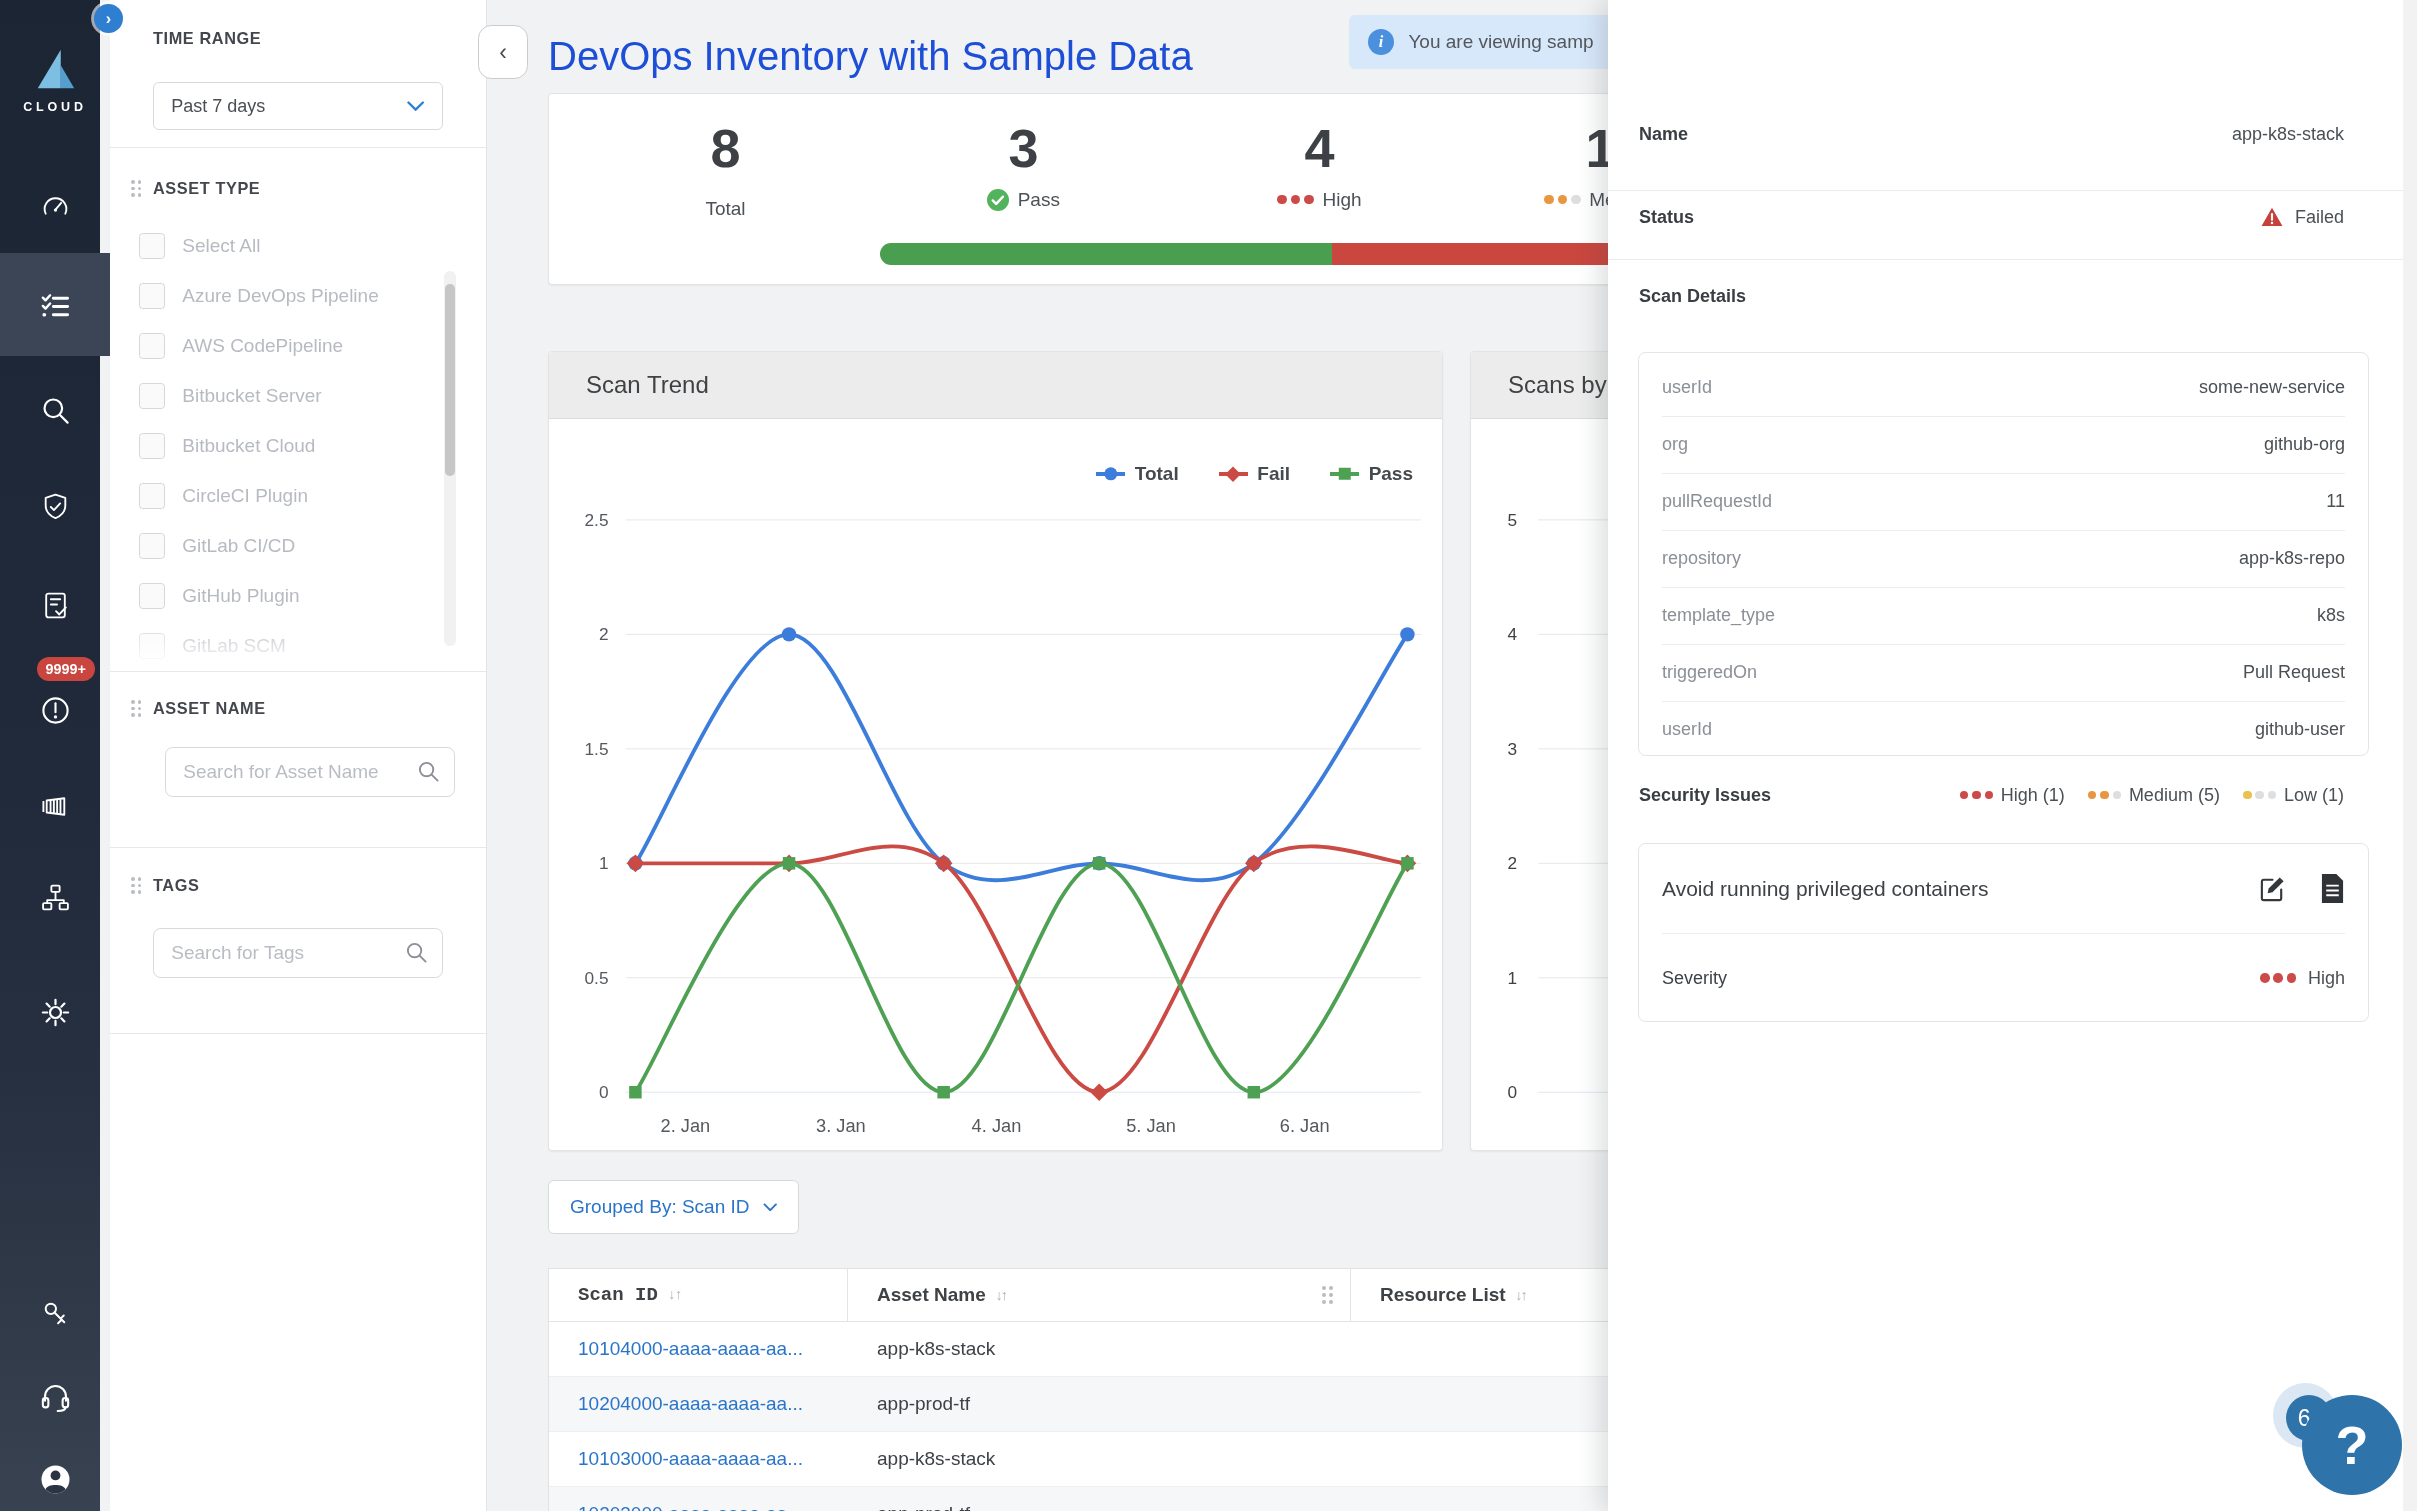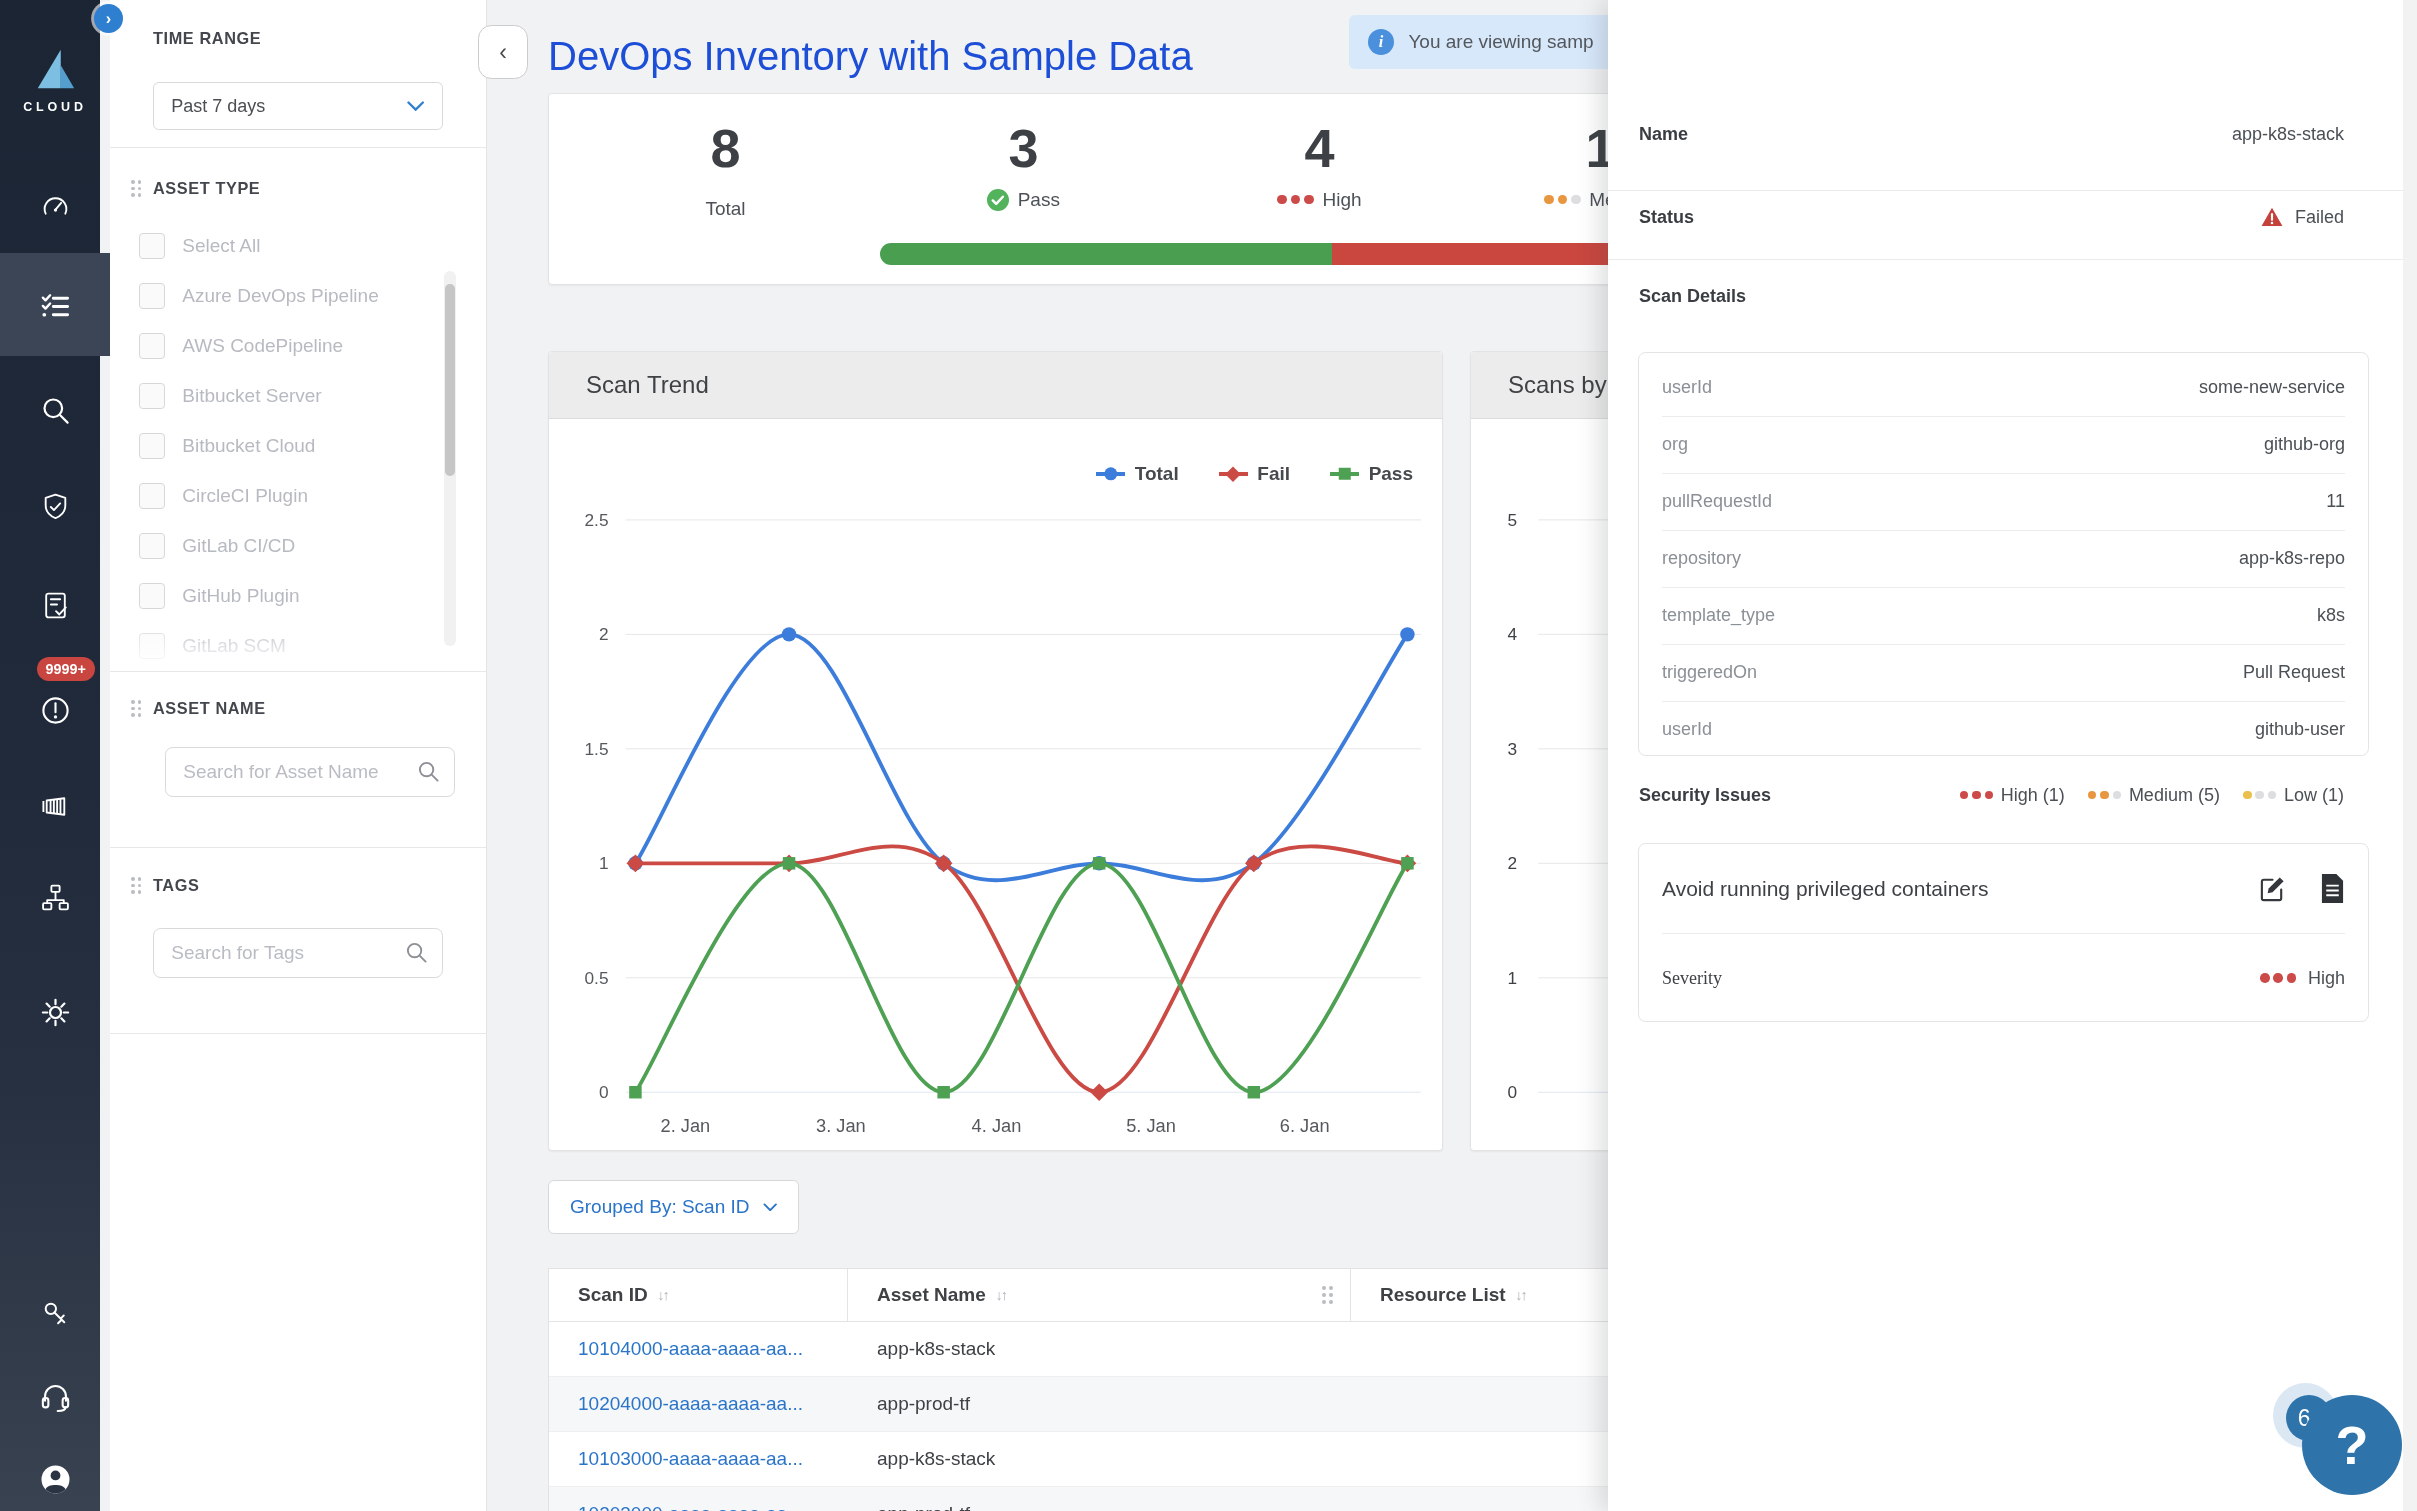--- a/index.html
+++ b/index.html
@@ -63,21 +63,21 @@
   .leg-item{display:flex;align-items:center;gap:9.6px;font-size:19px;font-weight:bold;color:#46494d;cursor:pointer;}
   .lmark{position:relative;width:29px;height:14.4px;}
   .lmark .lln{position:absolute;left:0;top:5.3px;width:29px;height:3.8px;}
   .lmark .lsh{position:absolute;left:50%;top:50%;}
   
   .group-btn{position:absolute;left:548px;top:1180px;height:54px;padding:0 21px;background:#fff;border:1px solid #d6d8da;
     border-radius:5.8px;display:inline-flex;align-items:center;gap:13.4px;font-size:19px;color:#2a74c9;cursor:pointer;}
   .table{position:absolute;left:548px;top:1268px;width:1821px;height:298px;background:#fff;border:1px solid #e2e2e2;overflow:hidden;}
   .thead{display:flex;height:52px;border-bottom:1px solid #e4e4e4;}
   .th{display:flex;align-items:center;gap:9.6px;padding-left:29px;font-size:19px;font-weight:bold;color:#3f4245;box-sizing:border-box;}
-  .th1{width:299px;border-right:1px solid #e4e4e4;}
+  .th1{width:299px;border-right:1px solid #e4e4e4;font-family:Liberation Mono, monospace;}
   .th2{width:503px;border-right:1px solid #e4e4e4;}
   .th3{flex:1;}
   .sort{font-size:14.4px;color:#aeb2b8;letter-spacing:-1.9px;cursor:pointer;}
   .trow{display:flex;align-items:center;height:54px;border-bottom:1px solid #efefef;font-size:19px;}
   .trow:nth-child(even){background:#f6f7f8;}
   .tc1{width:299px;padding-left:29px;box-sizing:border-box;}
   .tc2{width:503px;padding-left:29px;box-sizing:border-box;color:#3e4247;}
   .tc1 a{color:#2a74c9;text-decoration:none;cursor:pointer;}
   
   .overlay{position:absolute;left:1608px;top:0;width:809px;height:1511px;background:#fff;z-index:20;
@@ -97,21 +97,21 @@
   .drow .dk{font-size:18px;color:#8b9096;}
   .drow .dv{font-size:18px;color:#4b5055;}
   .sec-row{position:absolute;left:31px;right:73px;top:774px;height:42px;display:flex;justify-content:space-between;align-items:center;}
   .sec-legend{display:flex;gap:23px;align-items:center;}
   .sl-item{display:flex;align-items:center;gap:7.7px;font-size:18px;color:#4b5055;}
   .sl-item .dots .dot{width:8.6px;height:8.6px;}
   .icard-title{height:89px;margin:0 23px;display:flex;justify-content:space-between;align-items:center;border-bottom:1px solid #ececec;}
   .icard-title .it{font-size:21px;color:#3e4247;}
   .icard-icons{display:flex;gap:33px;align-items:center;}
   .icard-sev{height:88px;margin:0 23px;display:flex;justify-content:space-between;align-items:center;}
-  .icard-sev .sk{font-size:18px;color:#3e4247;font-family:Liberation Serif, serif;}
+  .icard-sev .sk{font-size:18px;color:#3e4247;}
   .icard-sev .sv{display:flex;align-items:center;gap:11.5px;font-size:18px;color:#4b5055;}
   .ov-scroll{position:absolute;right:0;top:0;width:14.4px;height:100%;background:#f2f2f2;}
   
   .fab-halo{position:absolute;left:2273px;top:1383px;width:65px;height:65px;border-radius:50%;background:#dbe7f2;z-index:30;}
   .fab-badge{position:absolute;left:2286px;top:1395px;width:46px;height:46px;border-radius:50%;background:#2e74ab;z-index:31;
     color:#fff;font-size:23px;display:flex;align-items:center;justify-content:center;padding-right:9.6px;box-sizing:border-box;}
   .fab-help{position:absolute;left:2302px;top:1395px;width:100px;height:100px;border-radius:50%;background:#2e74ab;z-index:32;
     color:#fff;font-size:54px;font-weight:bold;display:flex;align-items:center;justify-content:center;cursor:pointer;}
   svg{display:block;}
   .chart-svg{position:absolute;left:0;top:67px;}

